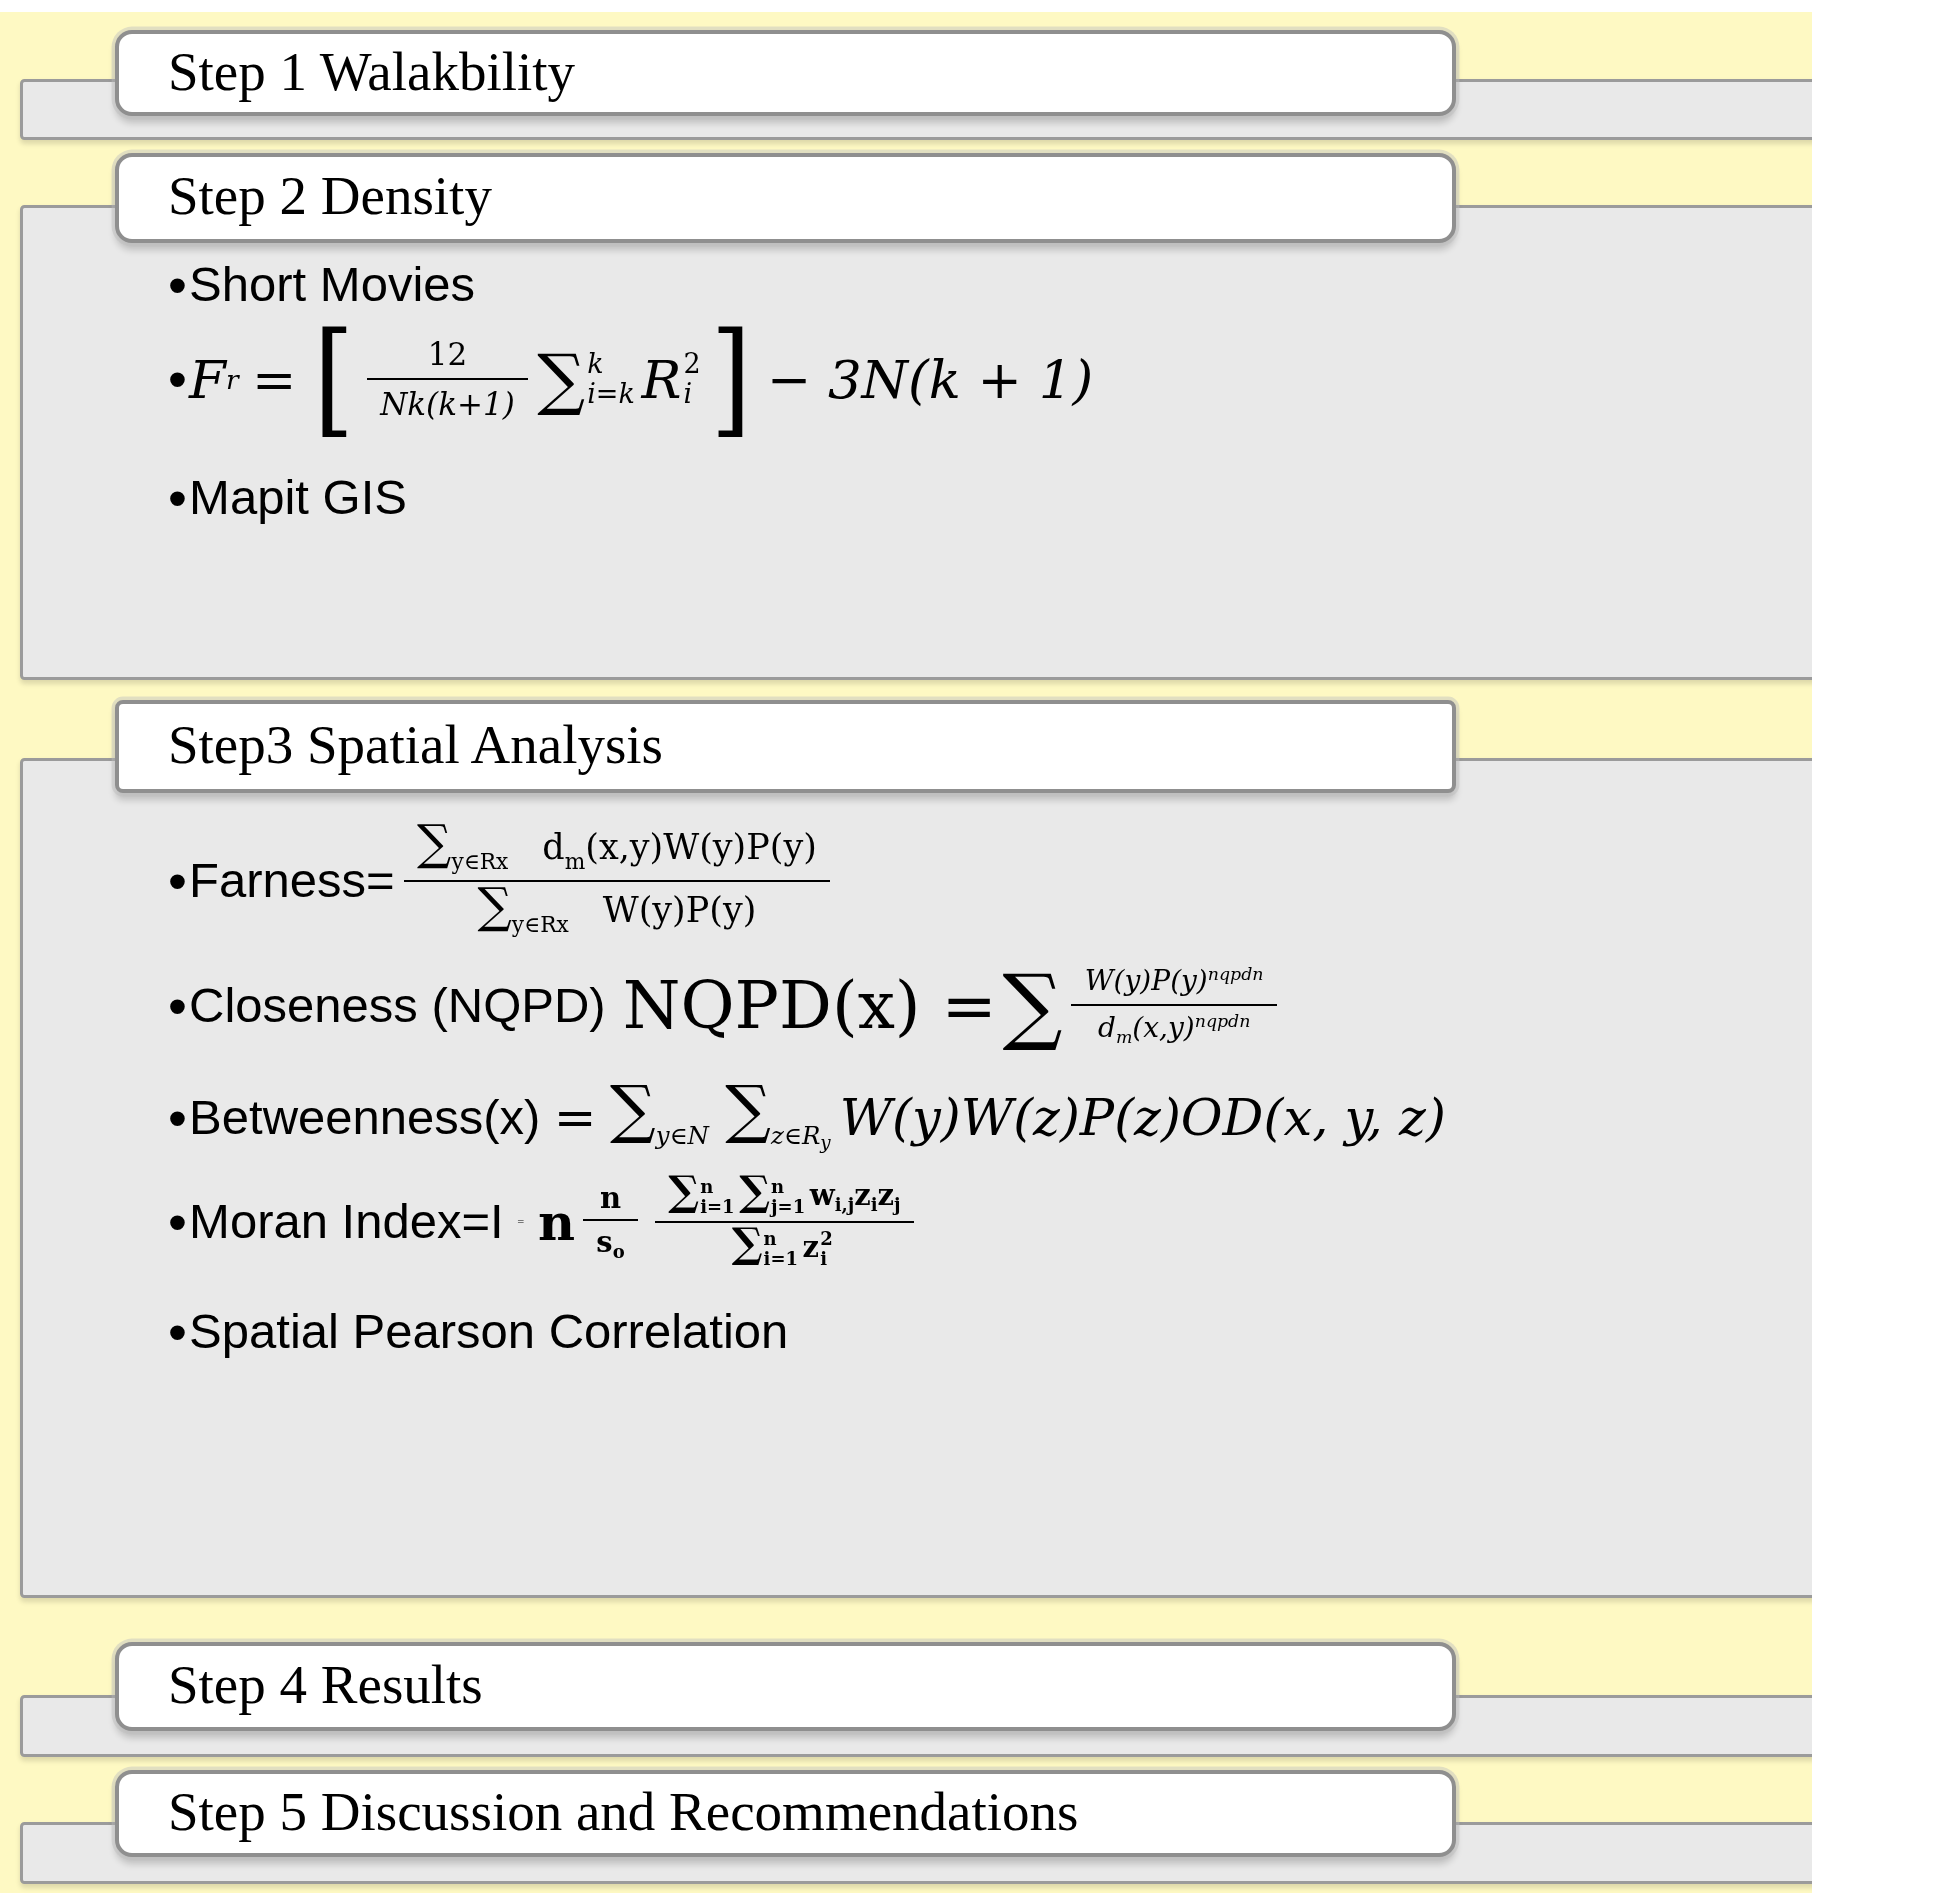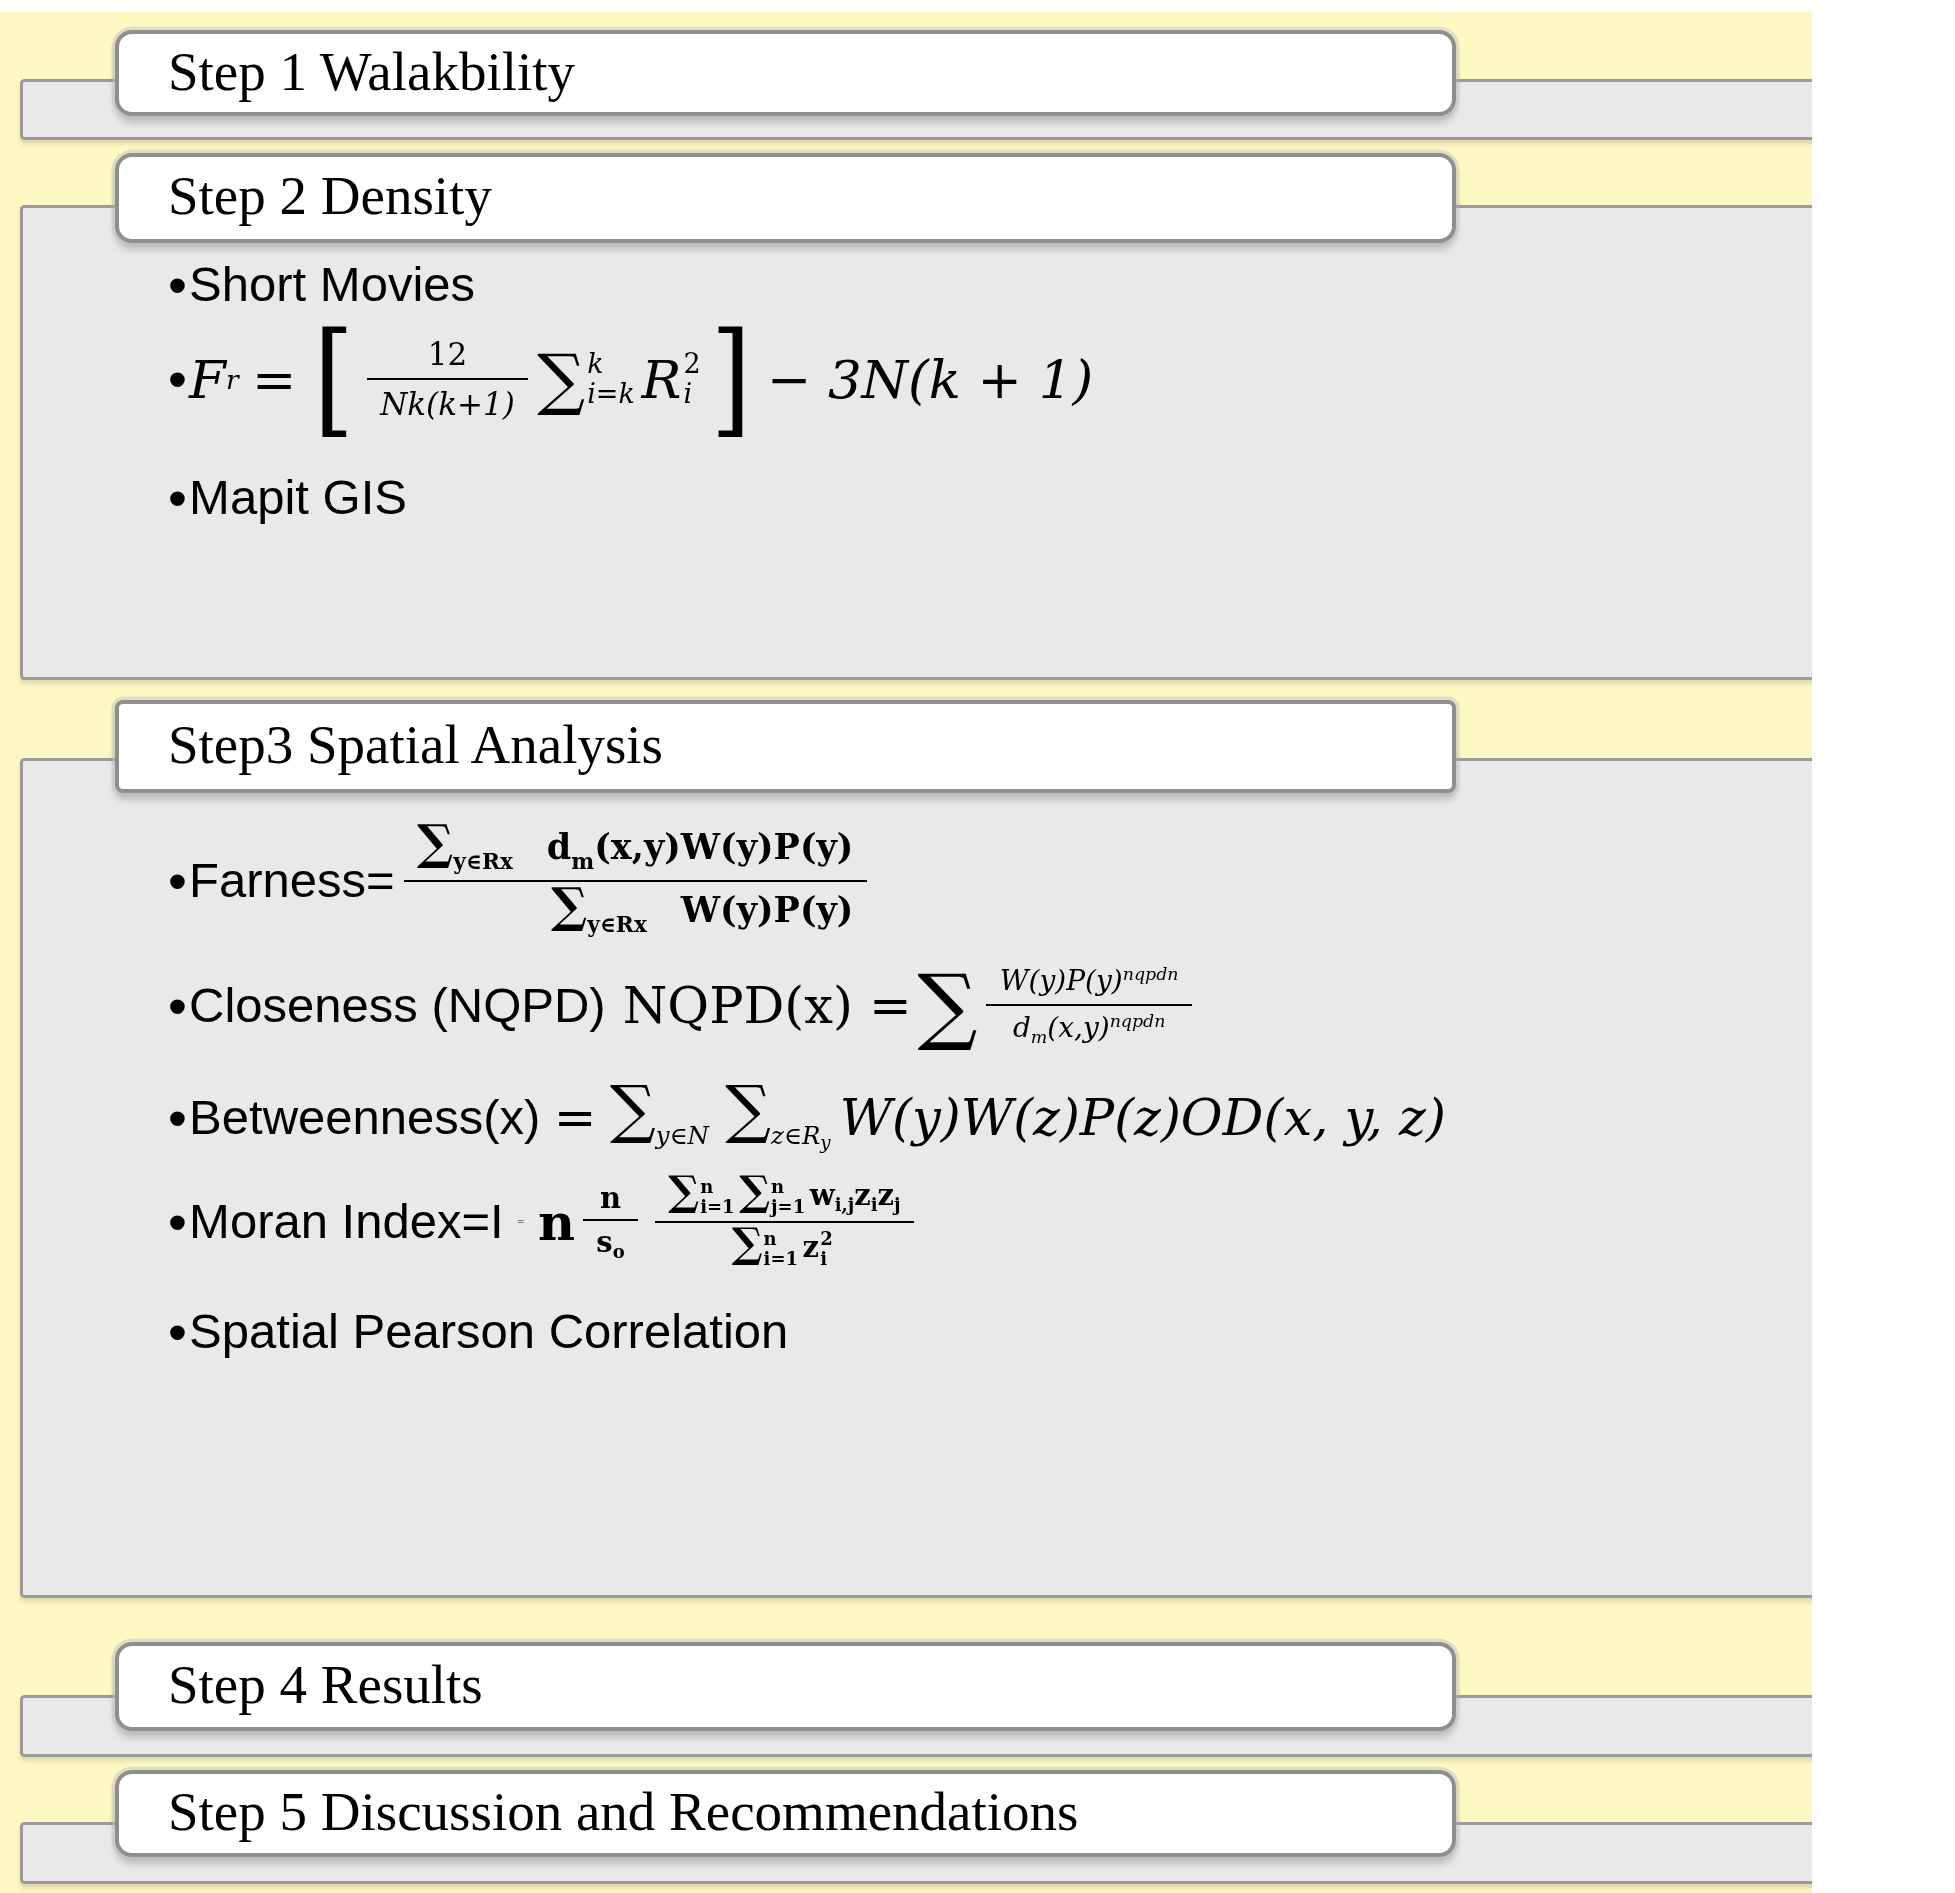--- a/index.html
+++ b/index.html
@@ -38,21 +38,21 @@
 
   
   .fr{font-size:53px;}
   .fr .frac{font-size:31px;line-height:1.3;}
   .fr .sig{font-size:67px;}
   .fr .ss{font-size:27px;}
   .fr .brk{font-size:123px;}
   .fr sub.s1{font-size:.5em;vertical-align:-.3em;}
 
   
-  .fa .bigfrac{font-size:35px;font-weight:bold;font-style:normal;line-height:1.35;text-align:right;}
+  .fa .bigfrac{font-size:35px;font-weight:normal;font-style:normal;line-height:1.35;}
   .fa .sig{font-size:48px;}
   .fa sub{font-size:.62em;vertical-align:-.45em;}
   .fa .gap{display:inline-block;width:34px;}
 
   
   .cl .sig{font-size:84px;line-height:.8;margin-left:5.6px;}
   .cl .frac{font-size:28px;line-height:1.35;}
   .cl sup{font-size:.62em;vertical-align:.6em;}
   .cl sub{font-size:.62em;vertical-align:-.35em;}
 
@@ -132,21 +132,21 @@
       </span>
       <span class="den">
         <span class="sig">∑</span><sub>y∈Rx</sub><span class="gap"></span><span>W(y)P(y)</span>
       </span>
     </span>
   </div>
 
   <div class="line cl" style="top:947px;">
     <span class="bullet">•</span>
     <span class="txt">Closeness (NQPD)</span>
-    <span class="math rm" style="font-size:51px;margin-left:17px;">NQPD(x) =</span>
+    <span class="math rm" style="font-size:66px;margin-left:17px;">NQPD(x) =</span>
     <span class="math sig">∑</span>
     <span class="frac math it">
       <span class="num">
         <span>W(y)P(y)</span><sup>nqpdn</sup>
       </span>
       <span class="den">
         <span>d</span><sub>m</sub><span>(x,y)</span><sup>nqpdn</sup>
       </span>
     </span>
   </div>

